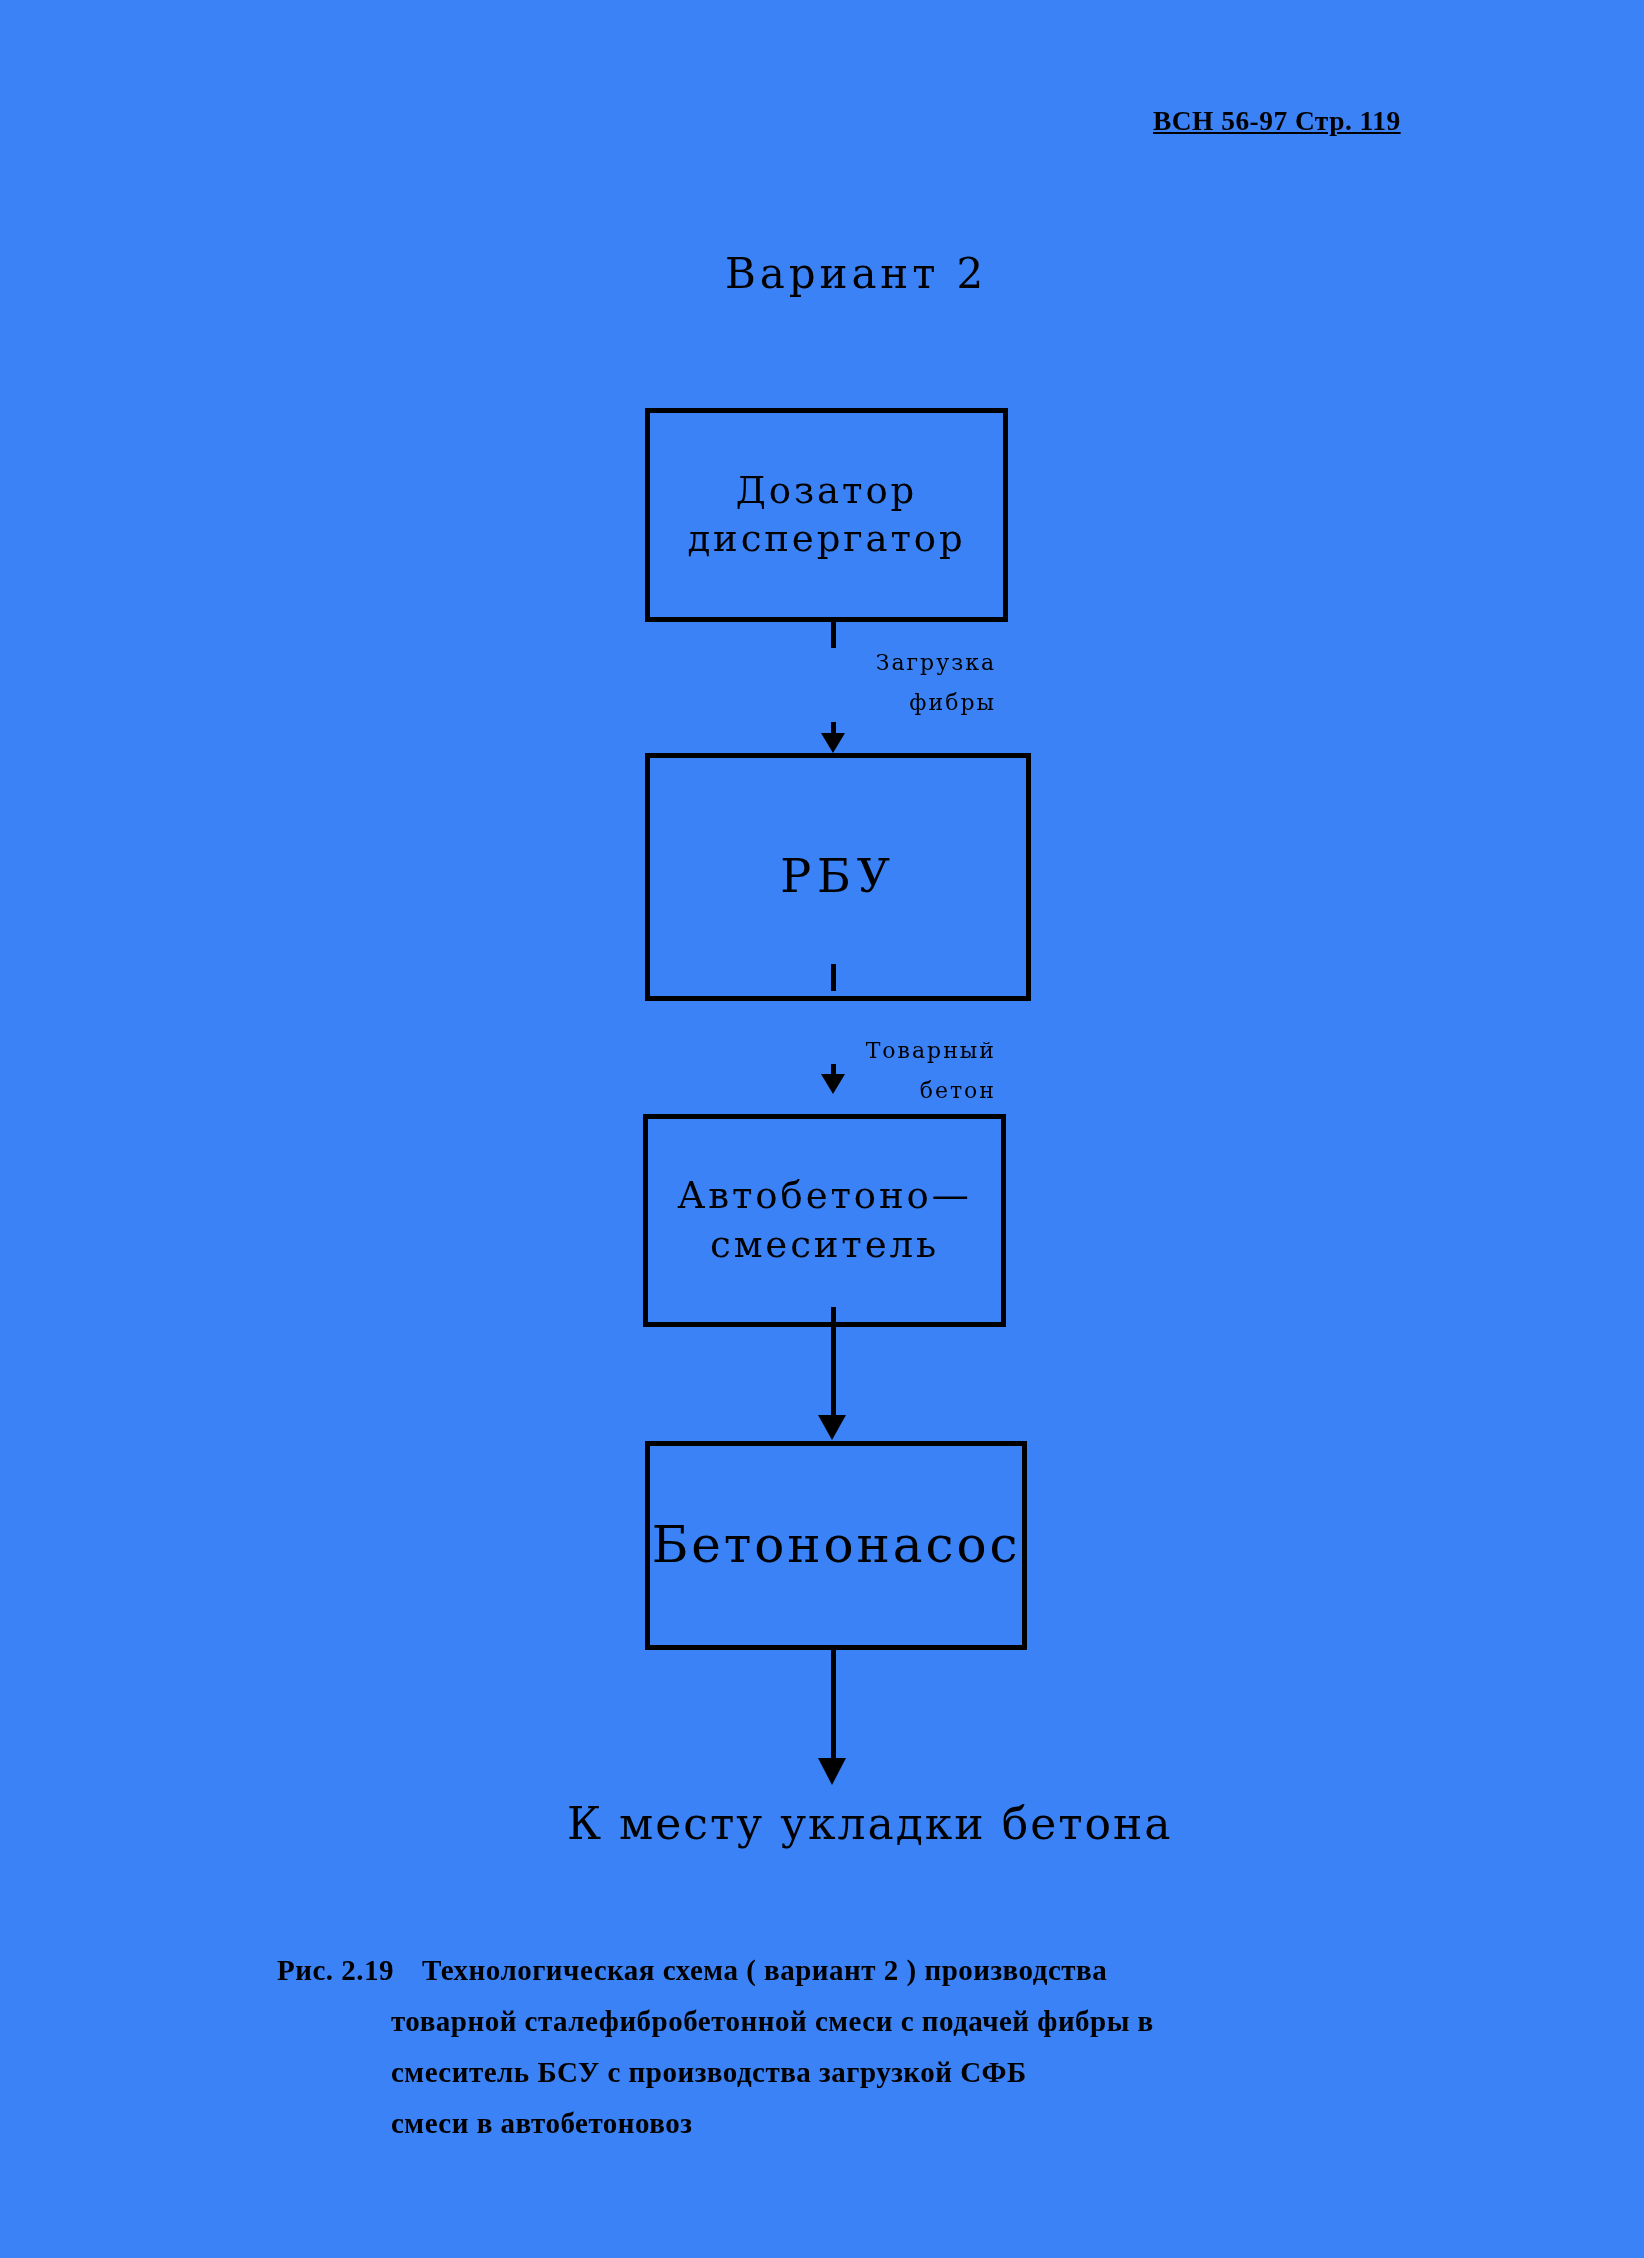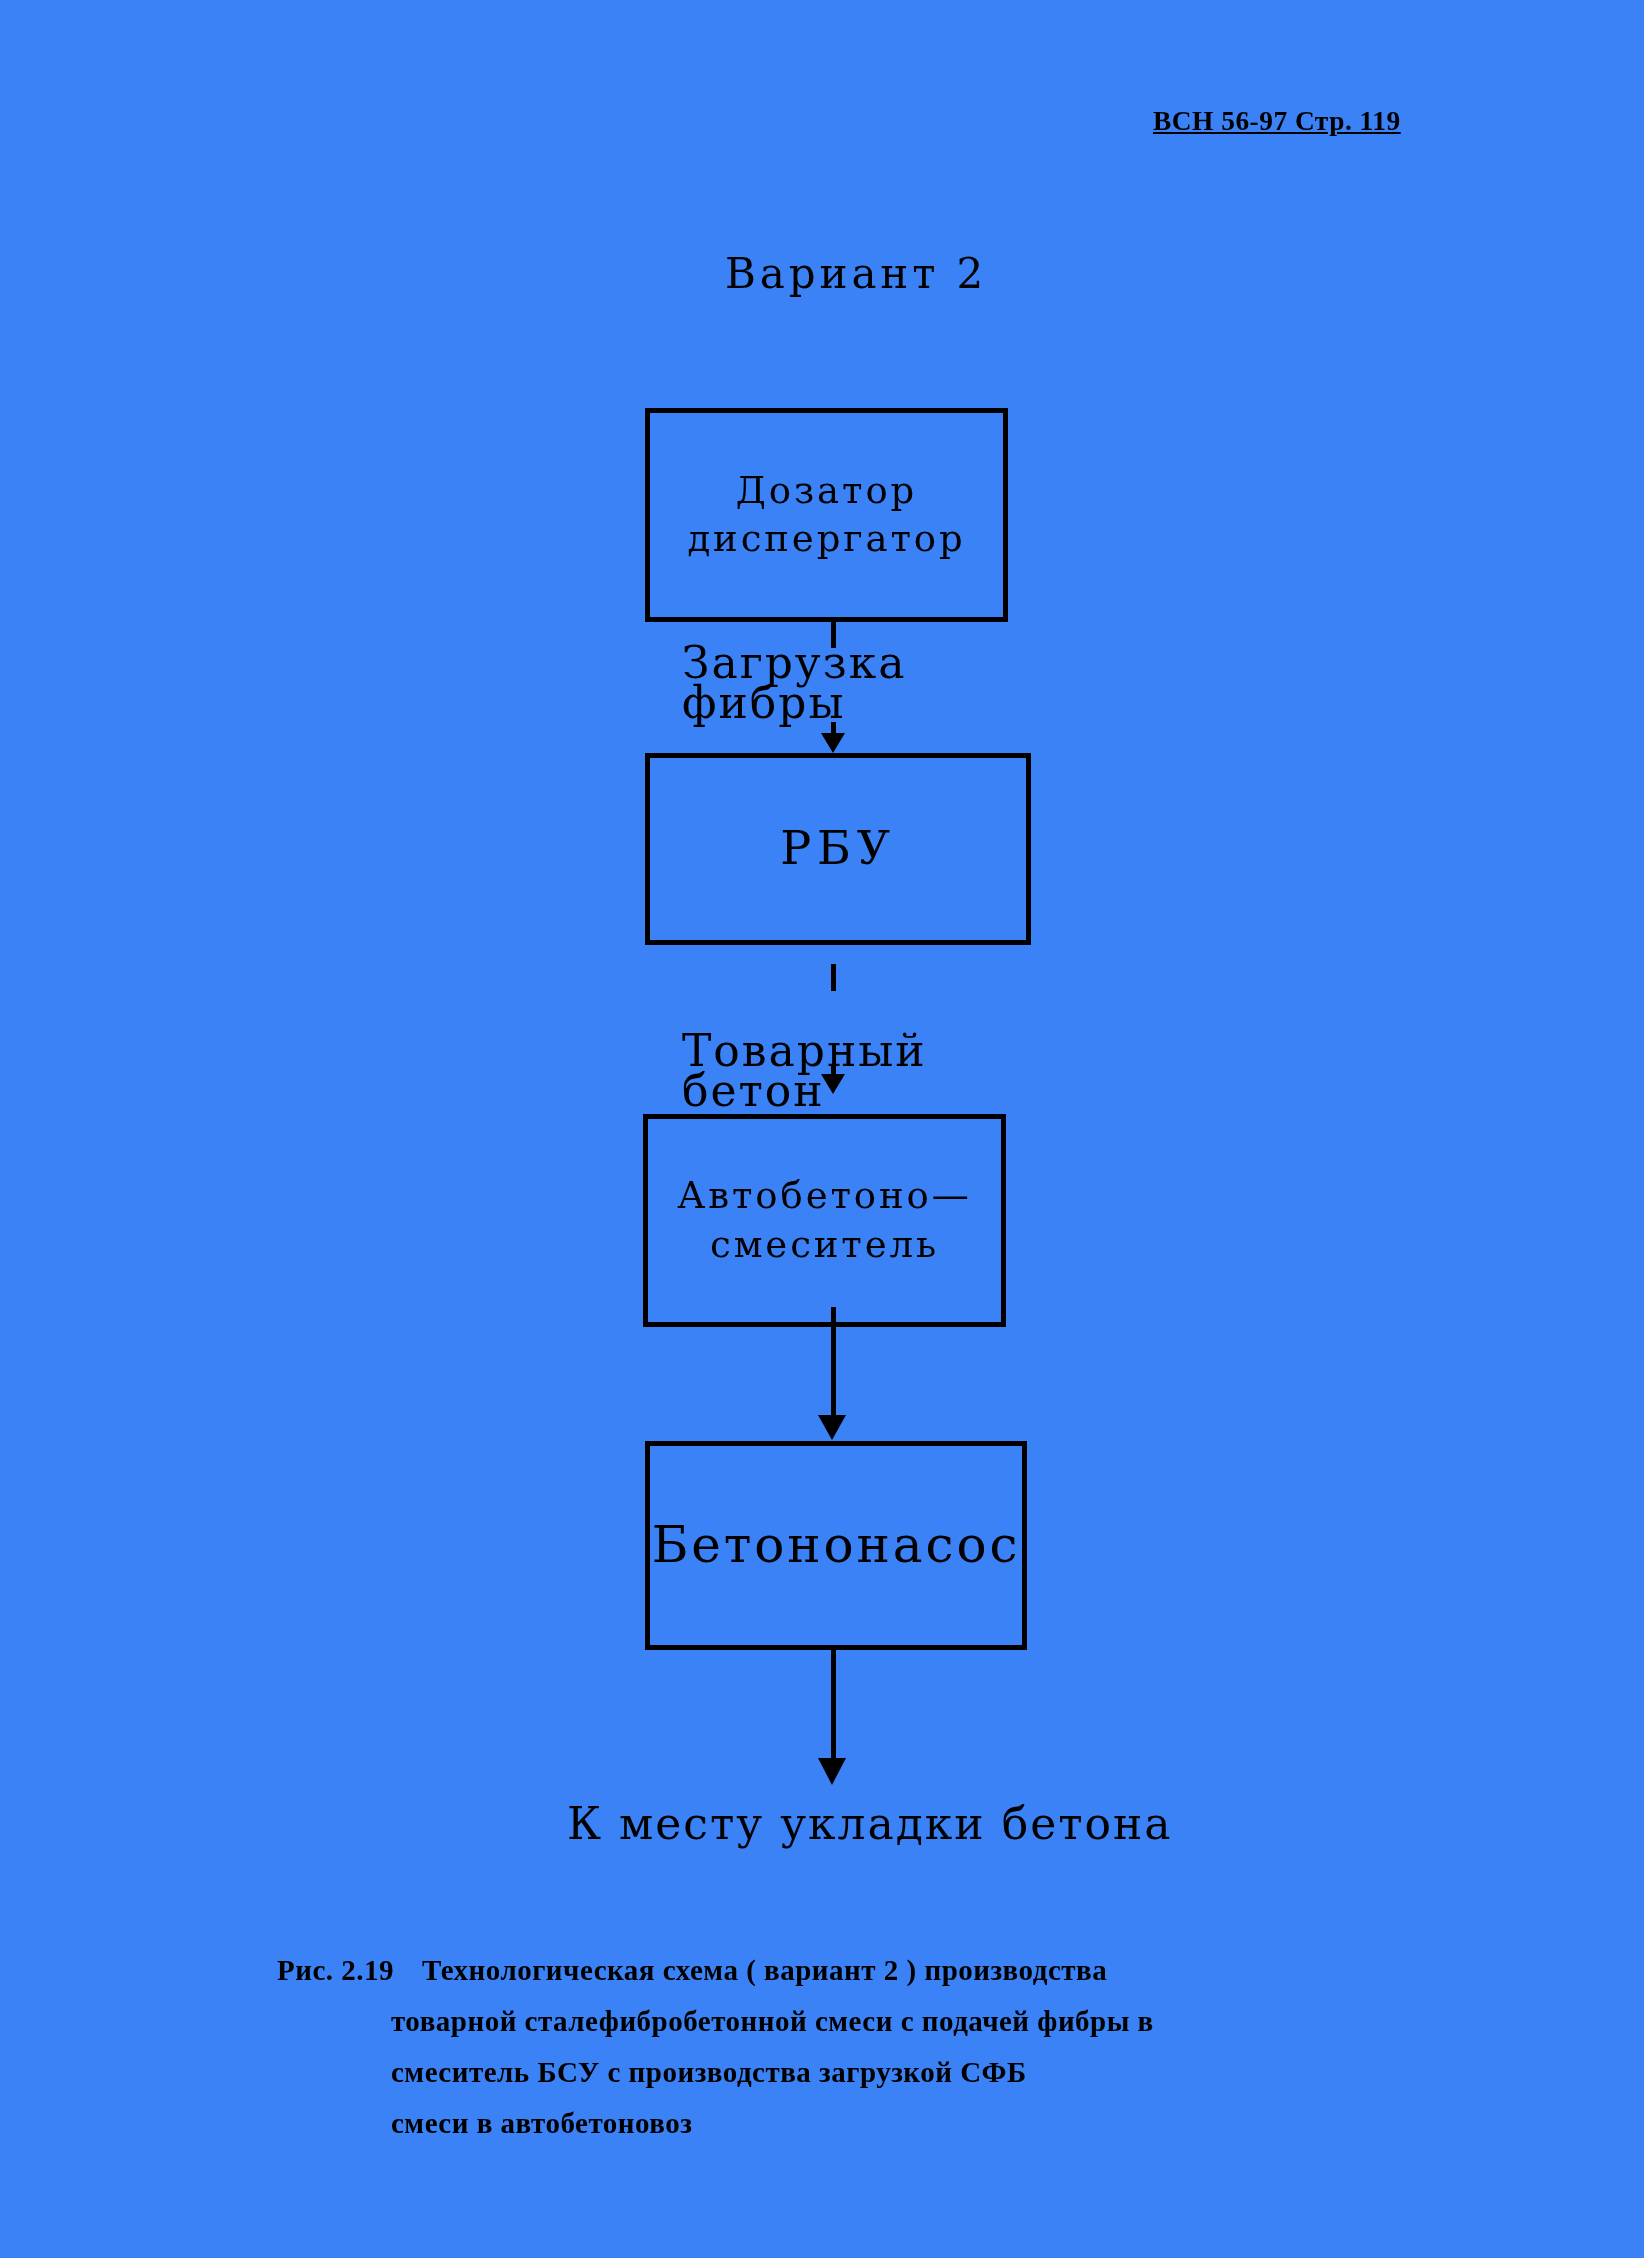--- a/index.html
+++ b/index.html
@@ -37,21 +37,21 @@
     border: 5.9px solid #000;
     display: flex;
     flex-direction: column;
     justify-content: center;
     align-items: center;
     text-align: center;
     line-height: 1.3;
     letter-spacing: 2.9px;
   }
   .box1 { left: 645px; top: 408px; width: 363px; height: 214px; font-size: 37px; }
-  .box2 { left: 645px; top: 753px; width: 386px; height: 192px; font-size: 46px; letter-spacing: 5.9px; }
+  .box2 { left: 645px; top: 753px; width: 386px; height: 248px; font-size: 46px; letter-spacing: 5.9px; }
   .box3 { left: 643px; top: 1094px; width: 363px; height: 213px; font-size: 37px; margin-top: 20px; }
   .box4 { left: 645px; top: 1441px; width: 382px; height: 209px; font-size: 50px; }
   .vline {
     position: absolute;
     width: 4.9px;
     background: #000;
   }
   .seg1 { left: 831px; top: 621px; height: 27.4px; }
   .stem1 { left: 831px; top: 722px; height: 15.7px; }
   .seg2 { left: 831px; top: 964px; height: 27.4px; }
@@ -65,22 +65,22 @@
     border-right: 12.7px solid transparent;
     border-top: 20.6px solid #000;
   }
   .head1 { left: 821px; top: 733px; }
   .head2 { left: 821px; top: 1074px; }
   .head3 { left: 818px; top: 1415px; border-left-width: 14.7px; border-right-width: 14.7px; border-top-width: 25.5px; }
   .head4 { left: 818px; top: 1758px; border-left-width: 14.7px; border-right-width: 14.7px; border-top-width: 27.4px; }
   .flow-label {
     position: absolute;
     width: 314px;
-    text-align: left;
-    font-size: 44px;
+    text-align: right;
+    font-size: 22px;
     line-height: 40px;
     letter-spacing: 2px;
   }
   .label1 { left: 682px; top: 643px; }
   .label2 { left: 682px; top: 987px; margin-top: 44px; }
   .end-label {
     position: absolute;
     left: 567px;
     top: 1798px;
     font-size: 44px;

